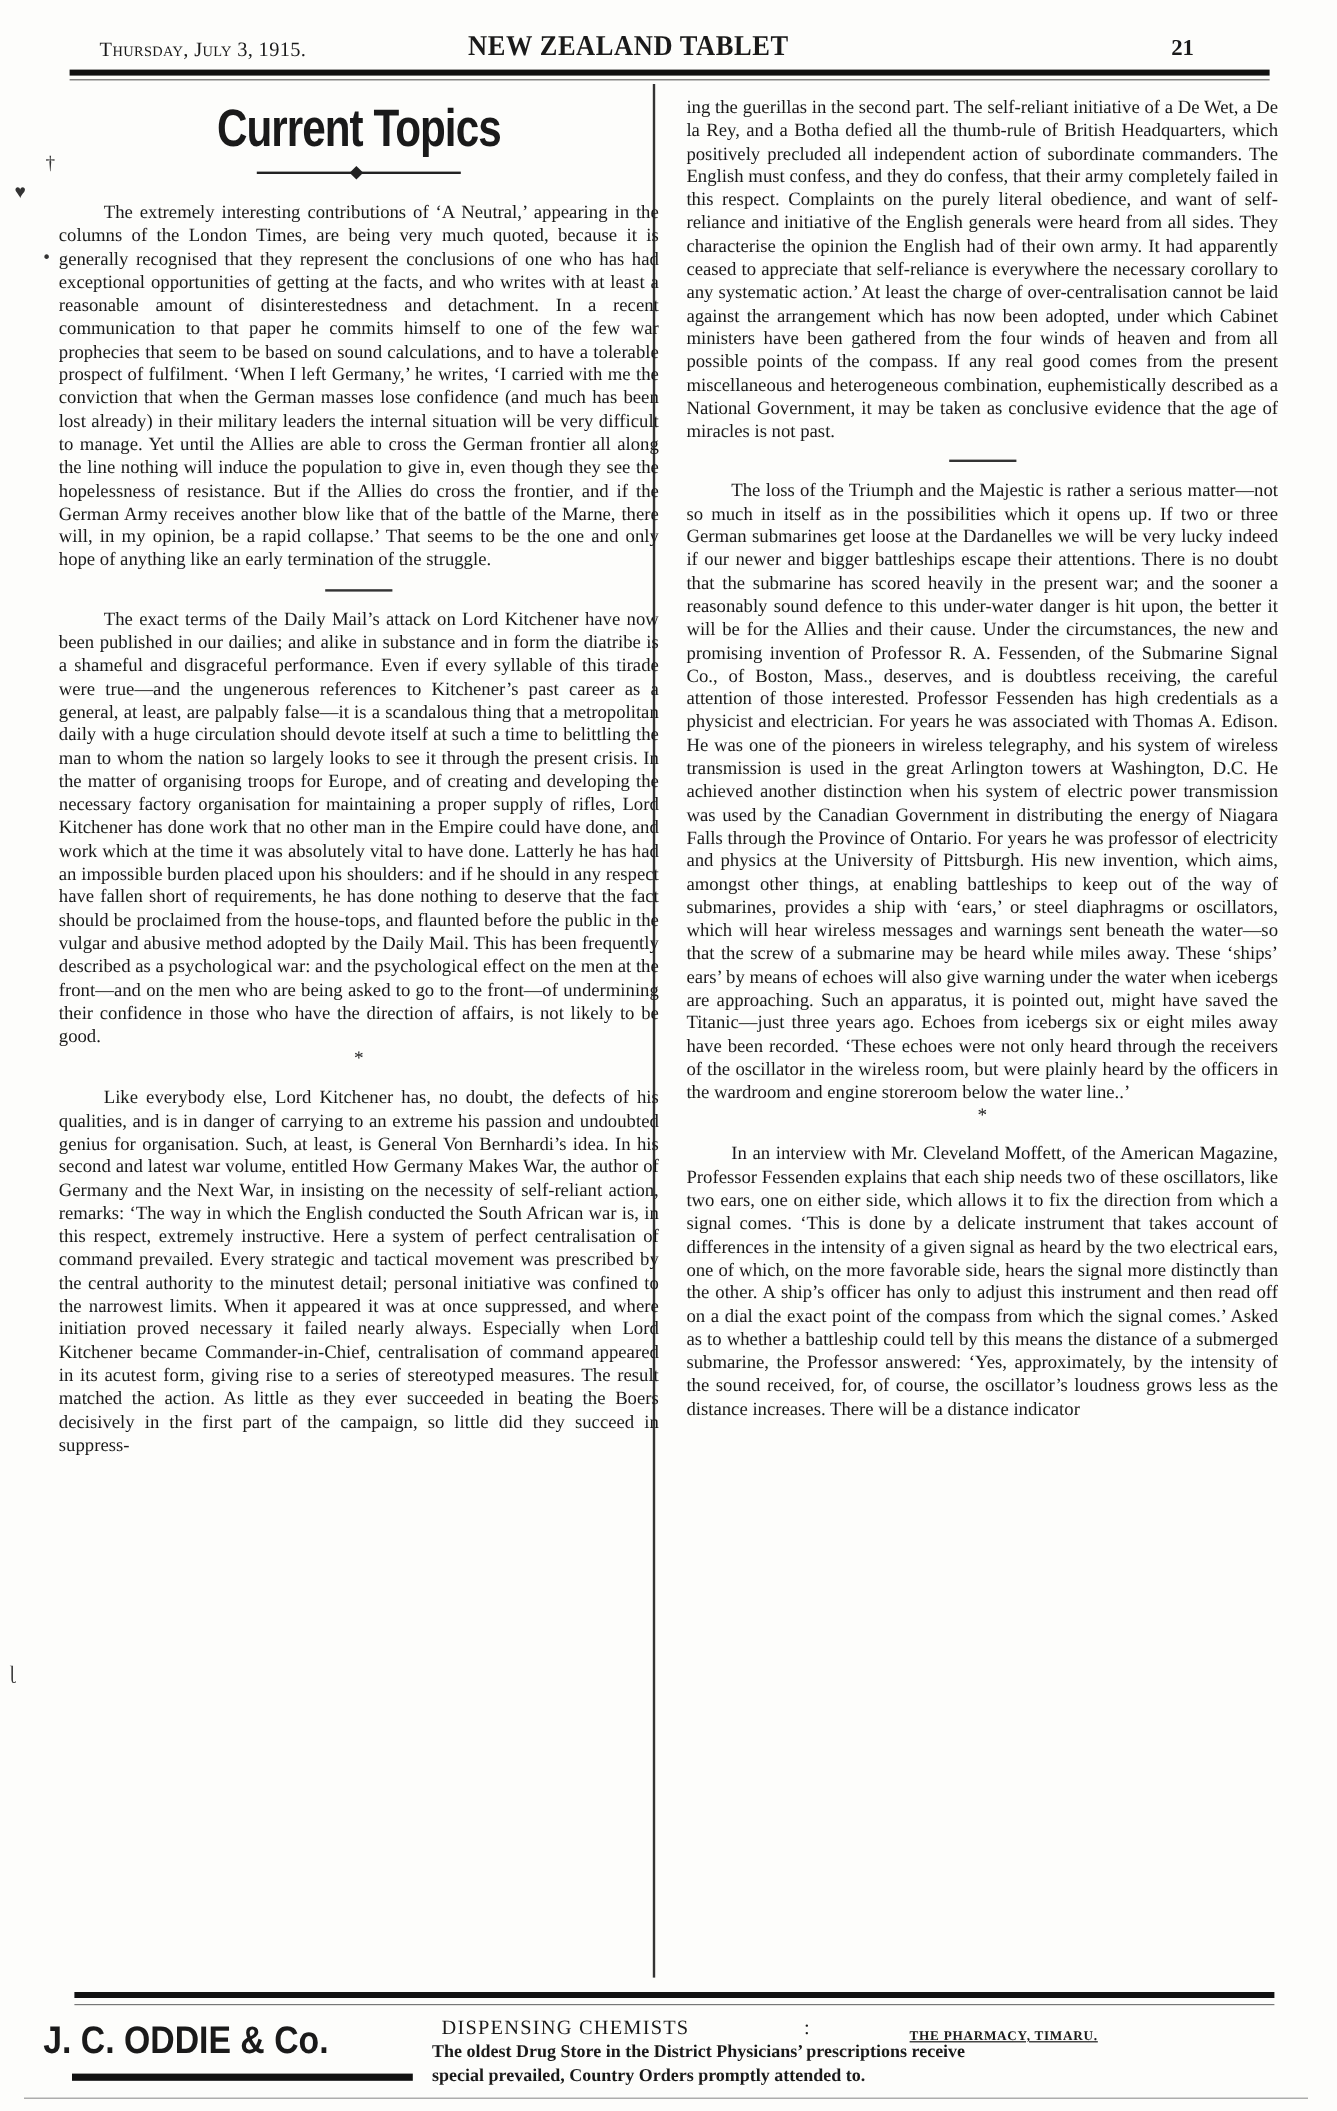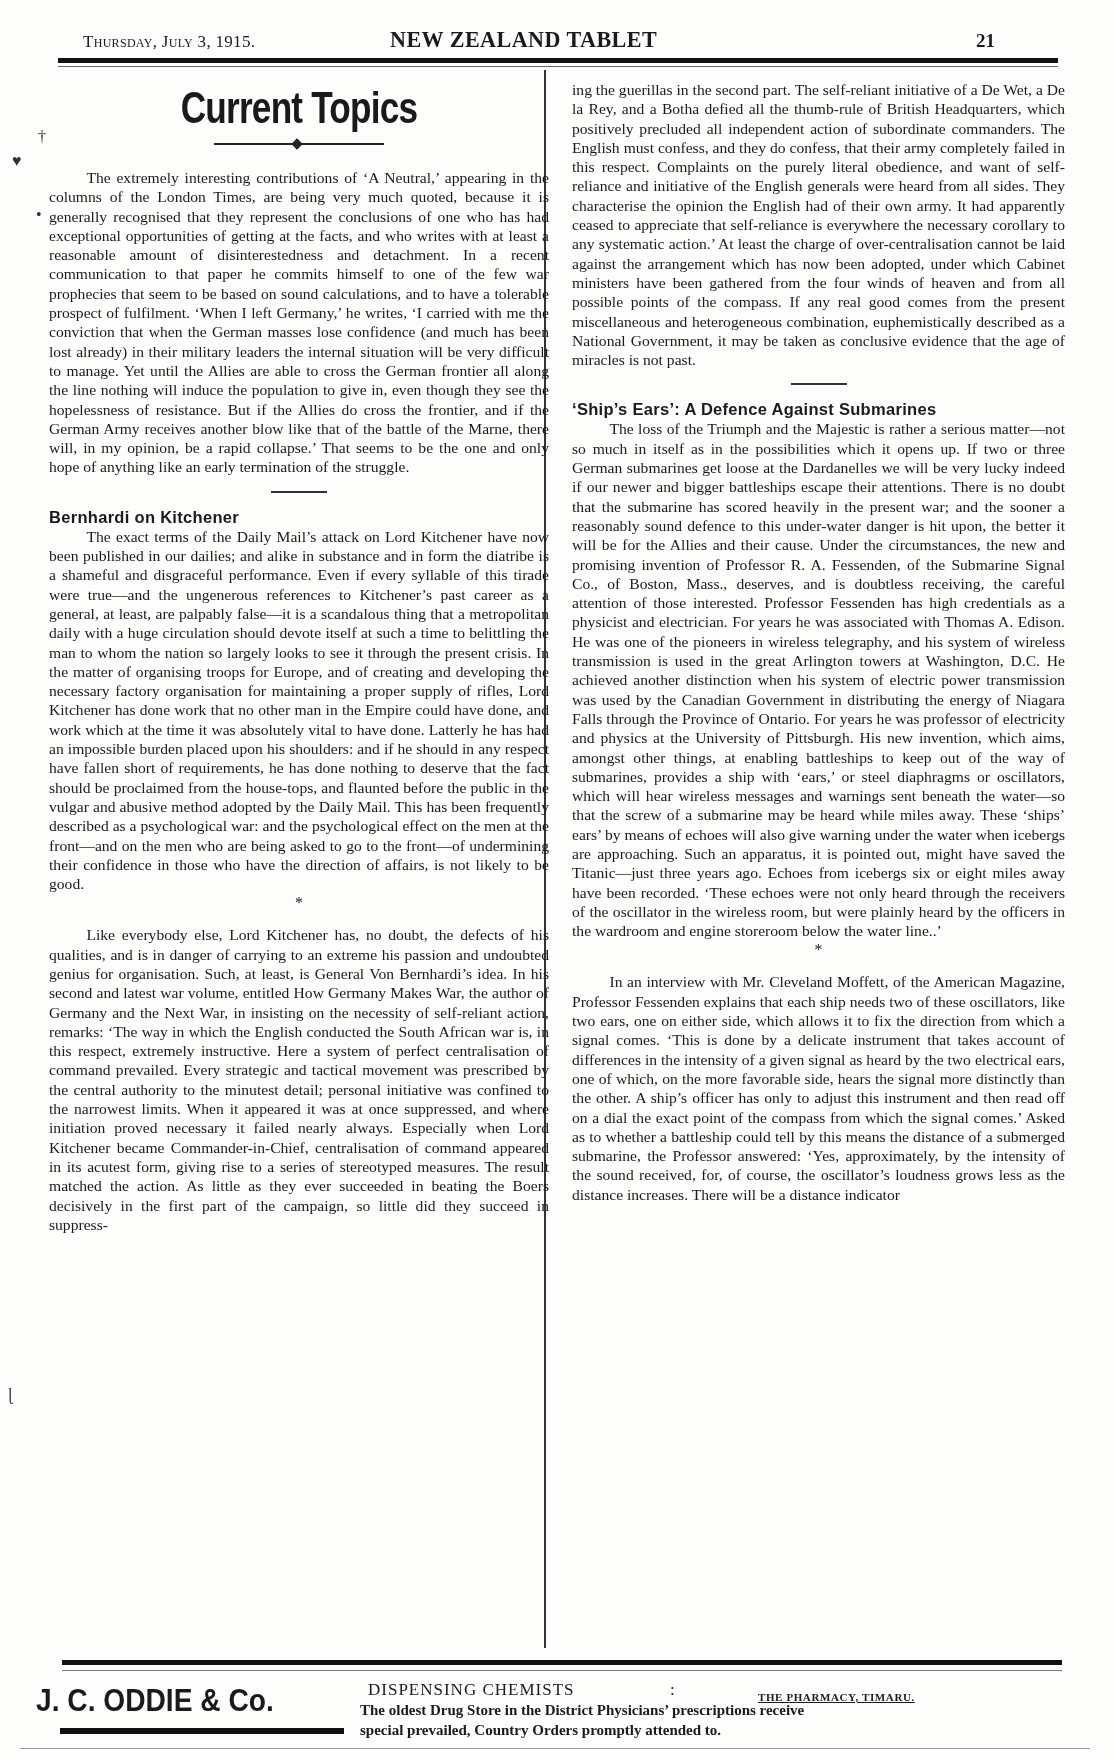--- a/index.html
+++ b/index.html
@@ -57,32 +57,30 @@
   <div class="masthead">Current Topics</div>
   <div class="ornament">
     <div class="line"></div>
     <div class="dia"></div>
   </div>
 
   <p>The extremely interesting contributions of ‘A Neutral,’ appearing in the columns of the London Times, are being very much quoted, because it is generally recognised that they represent the conclusions of one who has had exceptional opportunities of getting at the facts, and who writes with at least a reasonable amount of disinterestedness and detachment. In a recent communication to that paper he commits himself to one of the few war prophecies that seem to be based on sound calculations, and to have a tolerable prospect of fulfilment. ‘When I left Germany,’ he writes, ‘I carried with me the conviction that when the German masses lose confidence (and much has been lost already) in their military leaders the internal situation will be very difficult to manage. Yet until the Allies are able to cross the German frontier all along the line nothing will induce the population to give in, even though they see the hopelessness of resistance. But if the Allies do cross the frontier, and if the German Army receives another blow like that of the battle of the Marne, there will, in my opinion, be a rapid collapse.’ That seems to be the one and only hope of anything like an early termination of the struggle.</p>
 
   <div class="sep-short"></div>
 
-  <h2>Bernhardi on Kitchener</h2>
   <p>The exact terms of the Daily Mail’s attack on Lord Kitchener have now been published in our dailies; and alike in substance and in form the diatribe is a shameful and disgraceful performance. Even if every syllable of this tirade were true—and the ungenerous references to Kitchener’s past career as a general, at least, are palpably false—it is a scandalous thing that a metropolitan daily with a huge circulation should devote itself at such a time to belittling the man to whom the nation so largely looks to see it through the present crisis. In the matter of organising troops for Europe, and of creating and developing the necessary factory organisation for maintaining a proper supply of rifles, Lord Kitchener has done work that no other man in the Empire could have done, and work which at the time it was absolutely vital to have done. Latterly he has had an impossible burden placed upon his shoulders: and if he should in any respect have fallen short of requirements, he has done nothing to deserve that the fact should be proclaimed from the house-tops, and flaunted before the public in the vulgar and abusive method adopted by the Daily Mail. This has been frequently described as a psychological war: and the psychological effect on the men at the front—and on the men who are being asked to go to the front—of undermining their confidence in those who have the direction of affairs, is not likely to be good.</p>
   <div class="star">*</div>
   <p>Like everybody else, Lord Kitchener has, no doubt, the defects of his qualities, and is in danger of carrying to an extreme his passion and undoubted genius for organisation. Such, at least, is General Von Bernhardi’s idea. In his second and latest war volume, entitled How Germany Makes War, the author of Germany and the Next War, in insisting on the necessity of self-reliant action, remarks: ‘The way in which the English conducted the South African war is, in this respect, extremely instructive. Here a system of perfect centralisation of command prevailed. Every strategic and tactical movement was prescribed by the central authority to the minutest detail; personal initiative was confined to the narrowest limits. When it appeared it was at once suppressed, and where initiation proved necessary it failed nearly always. Especially when Lord Kitchener became Commander-in-Chief, centralisation of command appeared in its acutest form, giving rise to a series of stereotyped measures. The result matched the action. As little as they ever succeeded in beating the Boers decisively in the first part of the campaign, so little did they succeed in suppress-</p>
 </div>
 
 <div class="col col-right">
   <p style="text-indent:0">ing the guerillas in the second part. The self-reliant initiative of a De Wet, a De la Rey, and a Botha defied all the thumb-rule of British Headquarters, which positively precluded all independent action of subordinate commanders. The English must confess, and they do confess, that their army completely failed in this respect. Complaints on the purely literal obedience, and want of self-reliance and initiative of the English generals were heard from all sides. They characterise the opinion the English had of their own army. It had apparently ceased to appreciate that self-reliance is everywhere the necessary corollary to any systematic action.’ At least the charge of over-centralisation cannot be laid against the arrangement which has now been adopted, under which Cabinet ministers have been gathered from the four winds of heaven and from all possible points of the compass. If any real good comes from the present miscellaneous and heterogeneous combination, euphemistically described as a National Government, it may be taken as conclusive evidence that the age of miracles is not past.</p>
 
   <div class="sep-short"></div>
 
-  <h2>‘Ship’s Ears’: A Defence Against Submarines</h2>
   <p>The loss of the Triumph and the Majestic is rather a serious matter—not so much in itself as in the possibilities which it opens up. If two or three German submarines get loose at the Dardanelles we will be very lucky indeed if our newer and bigger battleships escape their attentions. There is no doubt that the submarine has scored heavily in the present war; and the sooner a reasonably sound defence to this under-water danger is hit upon, the better it will be for the Allies and their cause. Under the circumstances, the new and promising invention of Professor R. A. Fessenden, of the Submarine Signal Co., of Boston, Mass., deserves, and is doubtless receiving, the careful attention of those interested. Professor Fessenden has high credentials as a physicist and electrician. For years he was associated with Thomas A. Edison. He was one of the pioneers in wireless telegraphy, and his system of wireless transmission is used in the great Arlington towers at Washington, D.C. He achieved another distinction when his system of electric power transmission was used by the Canadian Government in distributing the energy of Niagara Falls through the Province of Ontario. For years he was professor of electricity and physics at the University of Pittsburgh. His new invention, which aims, amongst other things, at enabling battleships to keep out of the way of submarines, provides a ship with ‘ears,’ or steel diaphragms or oscillators, which will hear wireless messages and warnings sent beneath the water—so that the screw of a submarine may be heard while miles away. These ‘ships’ ears’ by means of echoes will also give warning under the water when icebergs are approaching. Such an apparatus, it is pointed out, might have saved the Titanic—just three years ago. Echoes from icebergs six or eight miles away have been recorded. ‘These echoes were not only heard through the receivers of the oscillator in the wireless room, but were plainly heard by the officers in the wardroom and engine storeroom below the water line..’</p>
   <div class="star">*</div>
   <p>In an interview with Mr. Cleveland Moffett, of the American Magazine, Professor Fessenden explains that each ship needs two of these oscillators, like two ears, one on either side, which allows it to fix the direction from which a signal comes. ‘This is done by a delicate instrument that takes account of differences in the intensity of a given signal as heard by the two electrical ears, one of which, on the more favorable side, hears the signal more distinctly than the other. A ship’s officer has only to adjust this instrument and then read off on a dial the exact point of the compass from which the signal comes.’ Asked as to whether a battleship could tell by this means the distance of a submerged submarine, the Professor answered: ‘Yes, approximately, by the intensity of the sound received, for, of course, the oscillator’s loudness grows less as the distance increases. There will be a distance indicator</p>
 </div>
 
 <div class="rule-bottom"></div>
 <div class="rule-bottom2"></div>
 
 <div class="ad">
   <span class="ad-name">J. C. ODDIE &amp; Co.</span>

